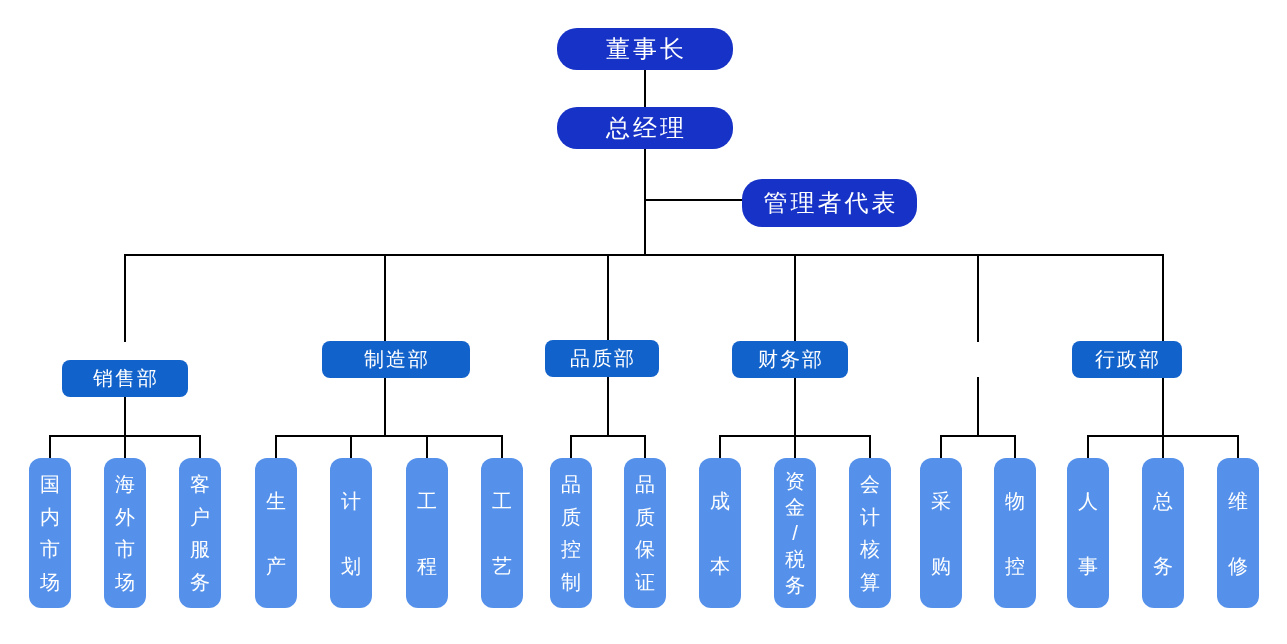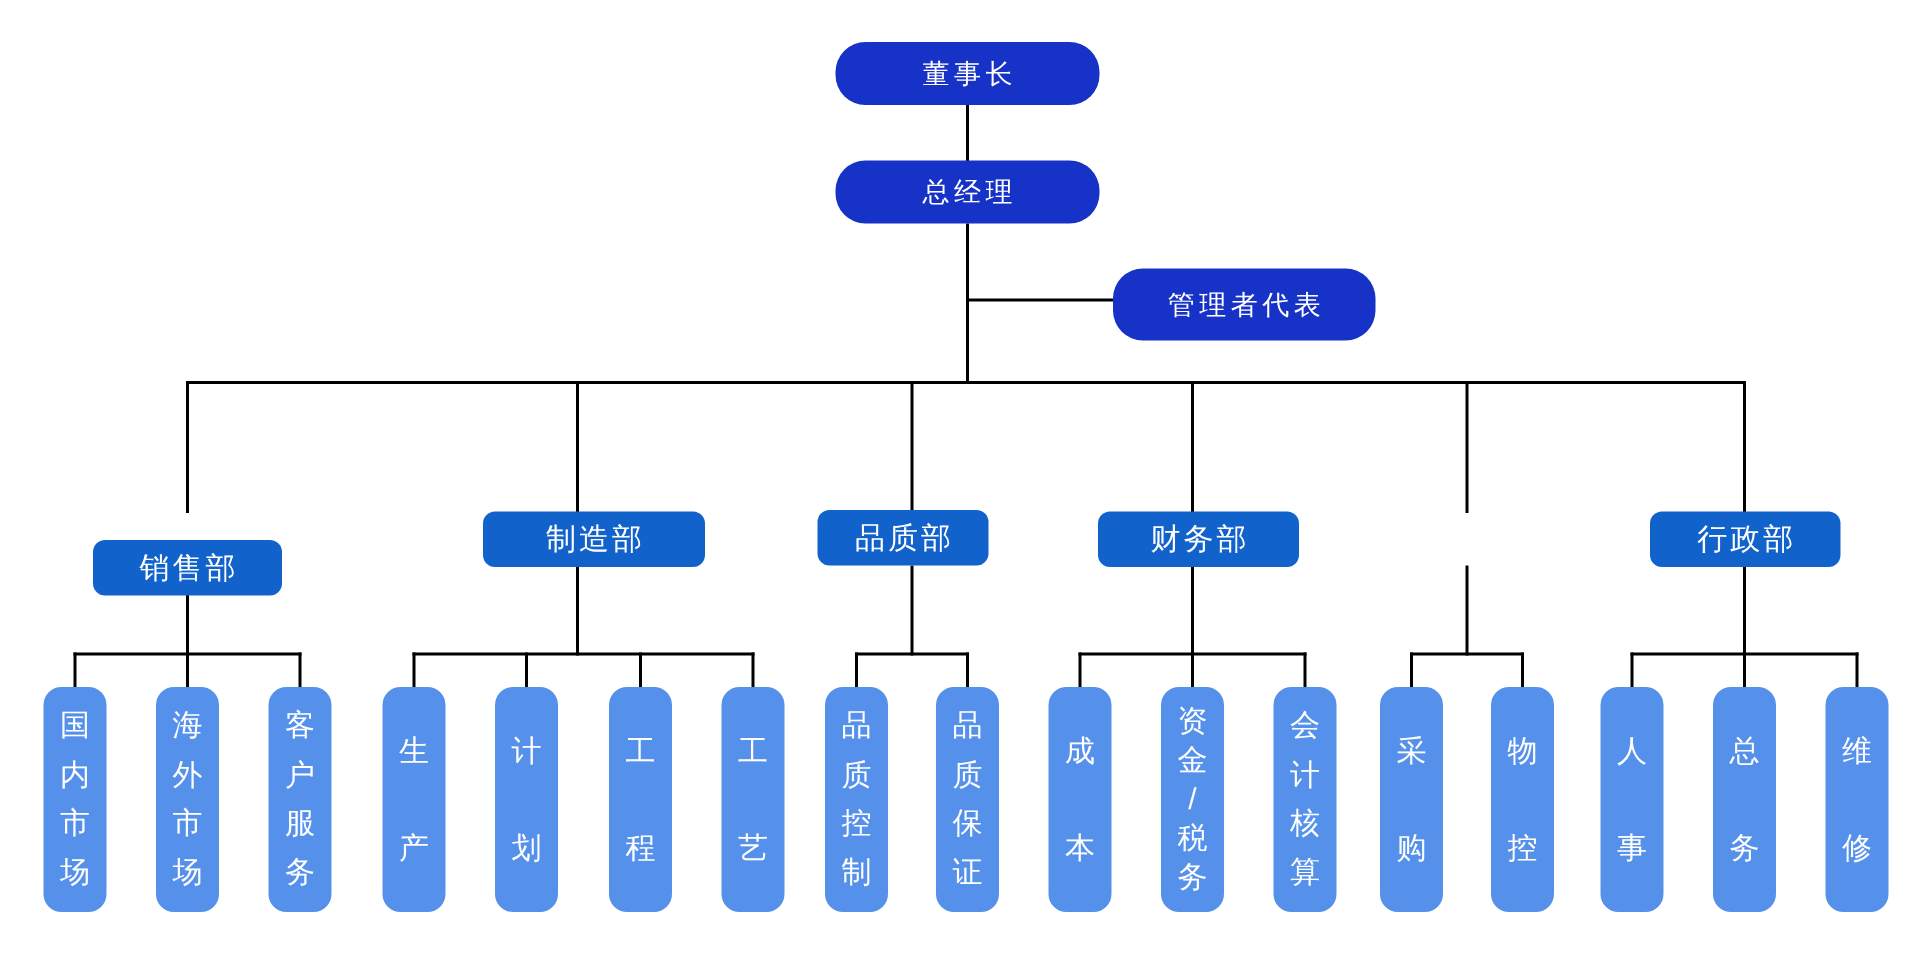--- a/index.html
+++ b/index.html
@@ -7,21 +7,21 @@
   .canvas{
     position:relative;width:1287px;height:644px;overflow:hidden;
     background:var(--background,#ffffff);
     font-family:"Liberation Sans","DejaVu Sans",sans-serif;
   }
   .wires{position:absolute;left:0;top:0;color:var(--connector,#000000);}
   .node{
     position:absolute;display:flex;align-items:center;justify-content:center;
     color:var(--label_text,#ffffff);box-sizing:border-box;text-align:center;
   }
-  .lvl1{background:var(--top_level,#1732C6);border-radius:20px;font-size:18px;letter-spacing:3px;text-indent:3px;}
+  .lvl1{background:var(--top_level,#1732C6);border-radius:20px;font-size:24px;letter-spacing:3px;text-indent:3px;}
   .dept{background:var(--department,#1262CB);border-radius:8px;font-size:20px;letter-spacing:2px;text-indent:2px;}
   .child{
     background:var(--sub_unit,#5591EA);border-radius:12px;font-size:20px;
     flex-direction:column;justify-content:space-around;padding:10px 0;
   }
   .child span{display:block;line-height:1;}
 </style>
 </head>
 <body>
 
@@ -77,22 +77,22 @@
     <line x1="1238" y1="435" x2="1238" y2="460"></line>
   </svg>
 
   <div class="node lvl1" style="left:557px;top:28px;width:176px;height:42px">董事长</div>
   <div class="node lvl1" style="left:557px;top:107px;width:176px;height:42px">总经理</div>
   <div class="node lvl1" style="left:742px;top:179px;width:175px;height:48px">管理者代表</div>
 
   <div class="node dept" style="left:62px;top:360px;width:126px;height:37px">销售部</div>
   <div class="node dept" style="left:322px;top:341px;width:148px;height:37px">制造部</div>
   <div class="node dept" style="left:545px;top:340px;width:114px;height:37px">品质部</div>
-  <div class="node dept" style="left:732px;top:341px;width:134px;height:37px">财务部</div>
-  <div class="node dept" style="left:1100px;top:341px;width:127px;height:37px">行政部</div>
+  <div class="node dept" style="left:732px;top:341px;width:116px;height:37px">财务部</div>
+  <div class="node dept" style="left:1072px;top:341px;width:110px;height:37px">行政部</div>
 
   <div class="node child" style="left:29px;top:458px;width:42px;height:150px">
       <span>国</span>
       <span>内</span>
       <span>市</span>
       <span>场</span>
     </div>
   <div class="node child" style="left:104px;top:458px;width:42px;height:150px">
       <span>海</span>
       <span>外</span>

